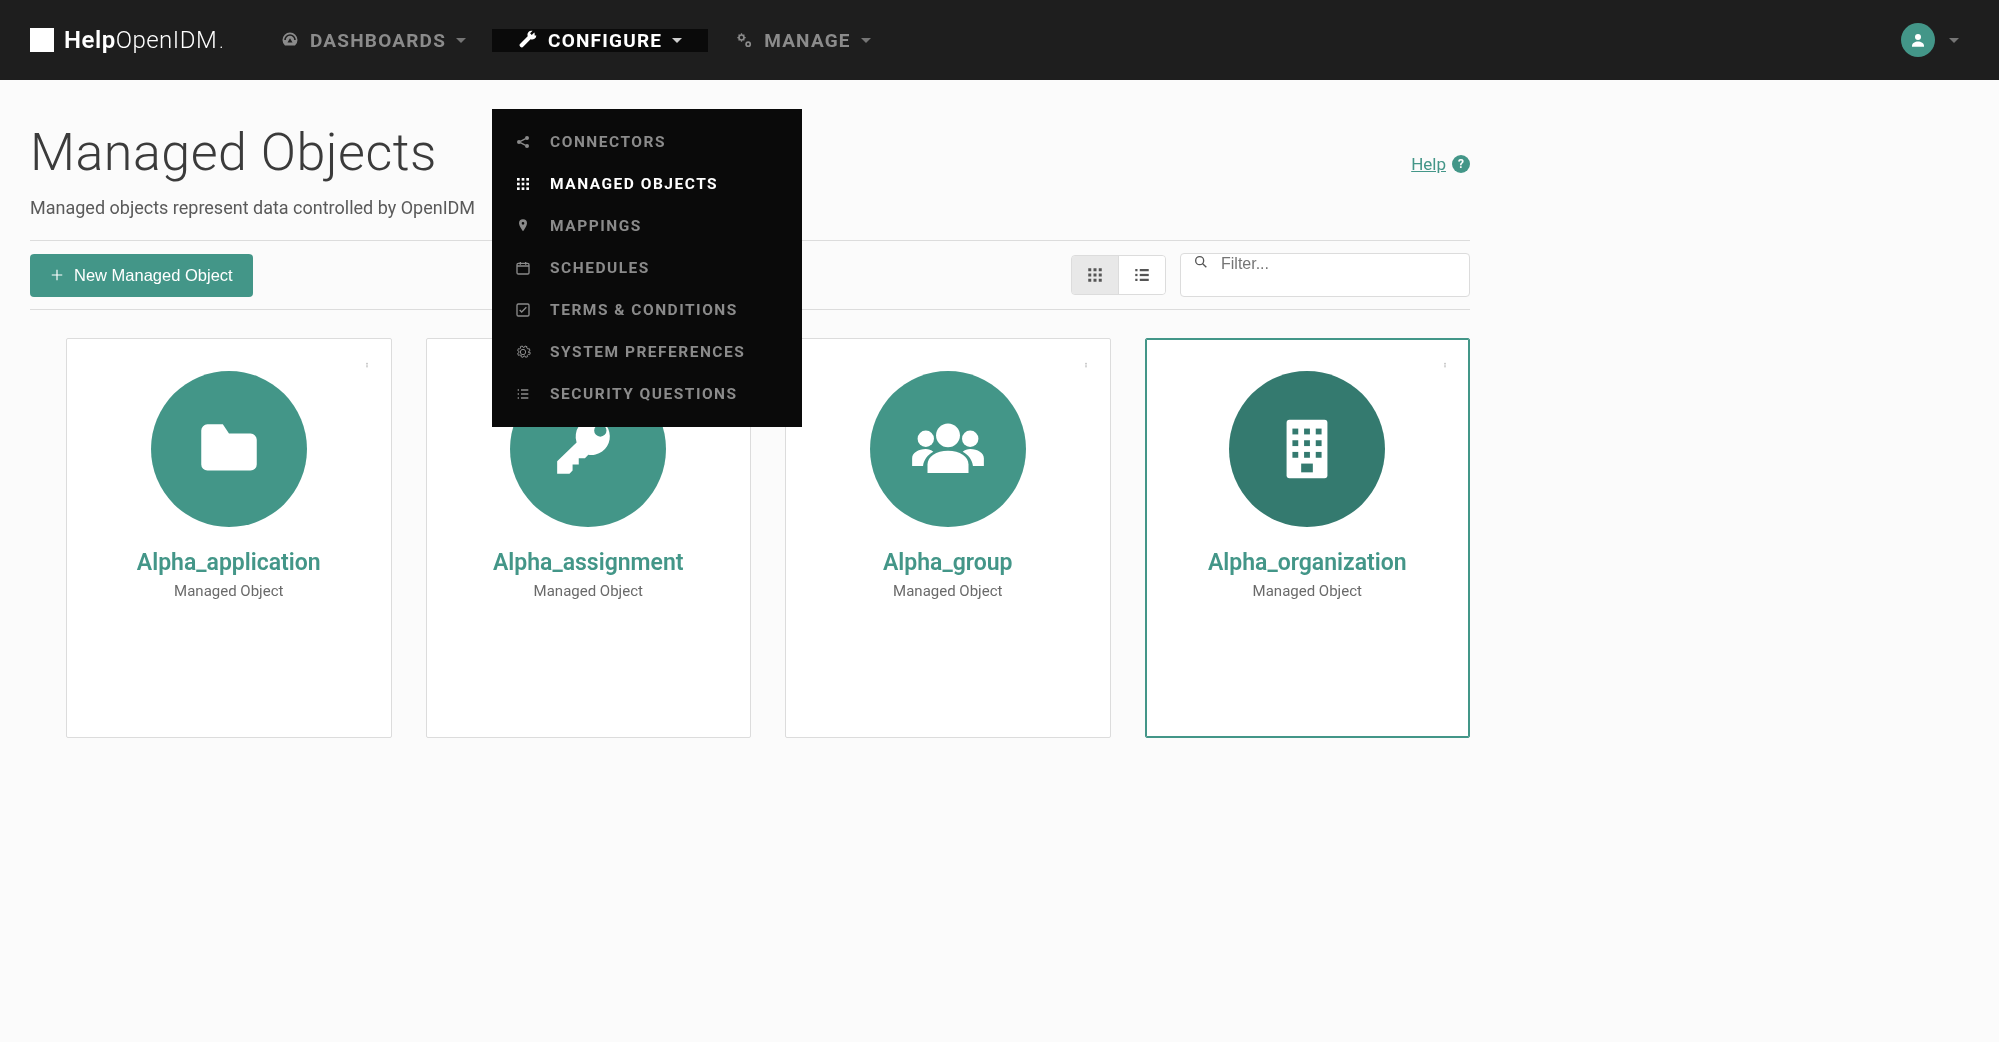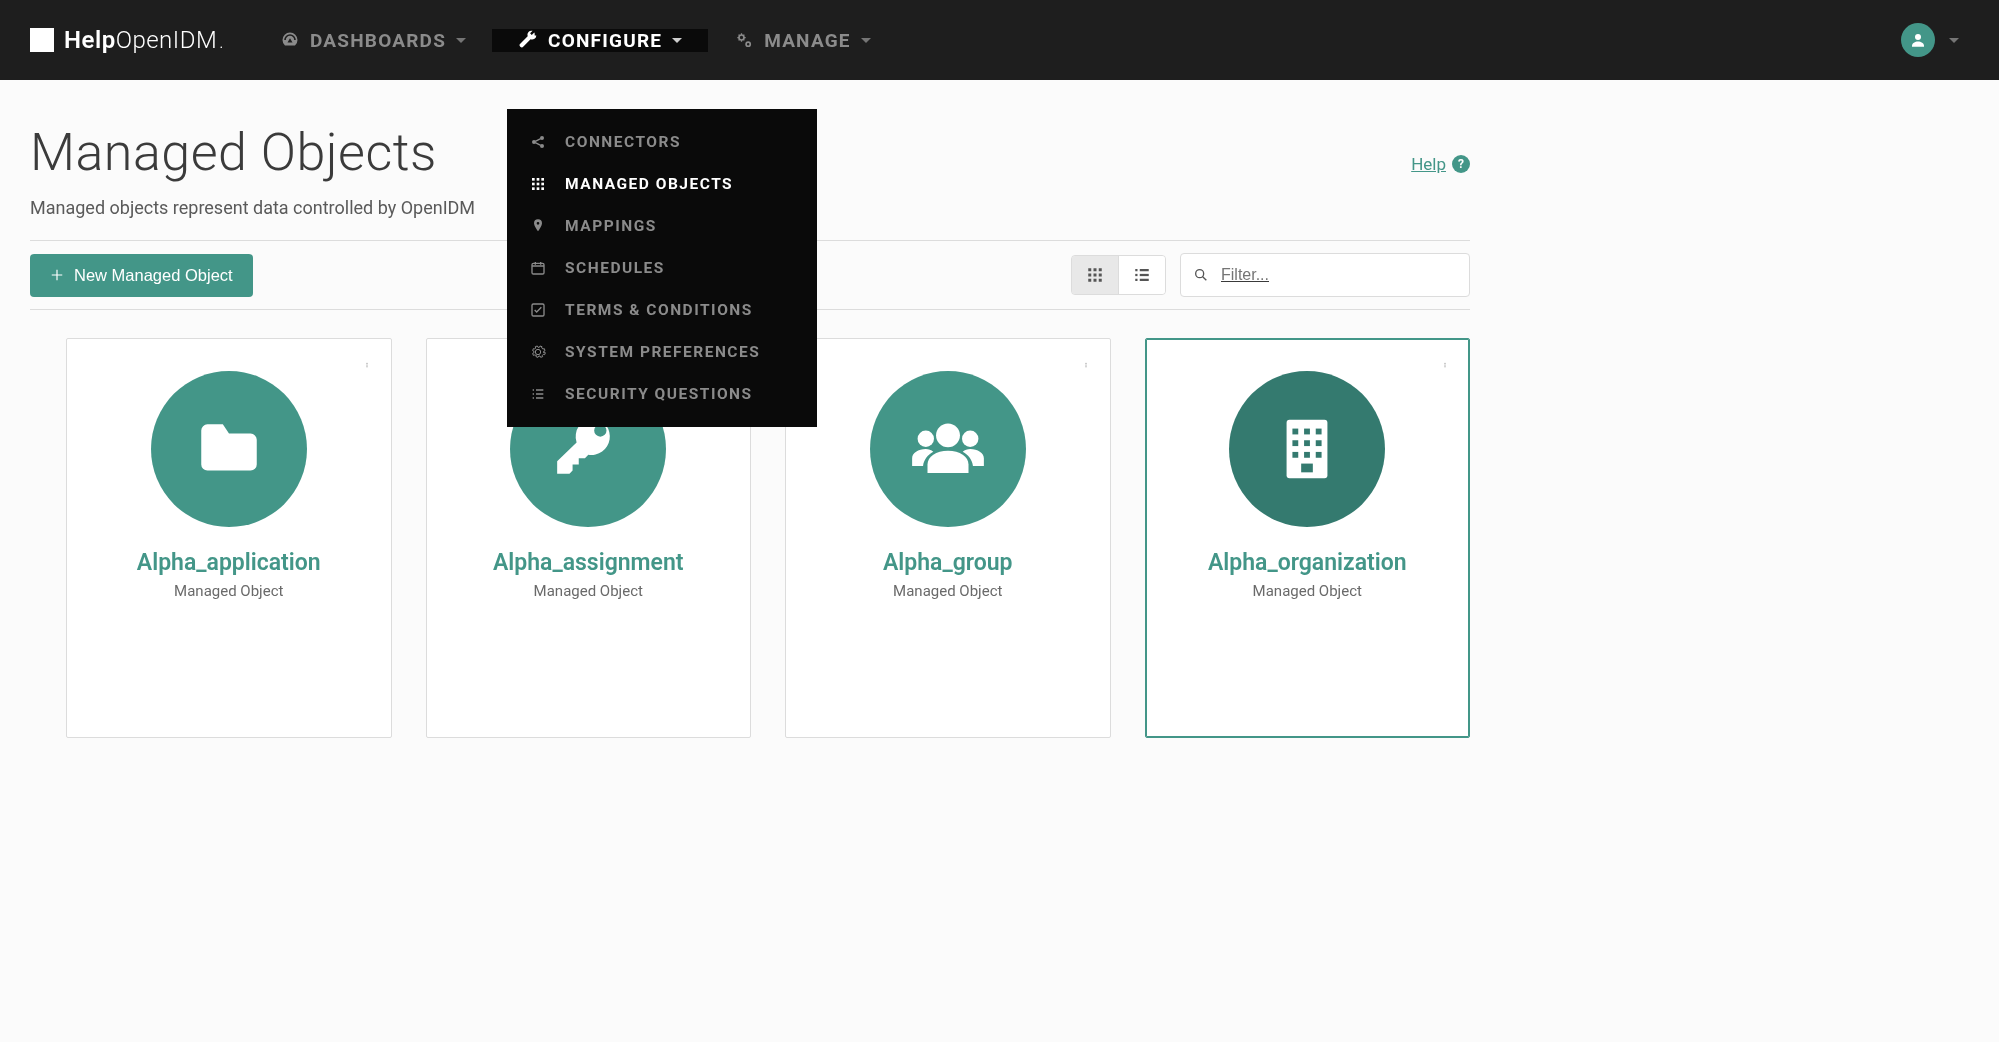--- a/index.html
+++ b/index.html
@@ -87,21 +87,21 @@
     background: var(--teal);
     display: flex;
     align-items: center;
     justify-content: center;
     color: #fff;
   }
   
   .dropdown {
     position: absolute;
     top: 80px;
-    left: 15px;
+    left: 0;
     min-width: 310px;
     background: var(--charcoal-darker);
     padding: 12px 0;
   }
   .dropdown-row {
     display: flex;
     align-items: center;
     gap: 18px;
     padding: 12px 22px;
     color: var(--muted);
@@ -175,28 +175,27 @@
     display:flex;align-items:center;justify-content:center;
     background:#fff;
     border:none;
     border-right:1px solid var(--border);
     cursor:pointer;
     color:#555;
   }
   .view-btn:last-child{border-right:none;}
   .view-btn.active { background:#e8e8e8; }
   .search-wrap {
-    display:flex;align-items:center;
+    display:flex;align-items:flex-start;
     border:1px solid var(--border);
     border-radius:4px;
     padding: 0 12px;
     height:44px;
     min-width:290px;
     background:#fff;
-    text-decoration:underline;
   }
   .search-wrap input {
     border:none;outline:none;background:transparent;
     font-size:16px;flex:1;margin-left:10px;
   }
   
   .cards {
     display:grid;
     grid-template-columns: repeat(4, 1fr);
     gap: 34px;

